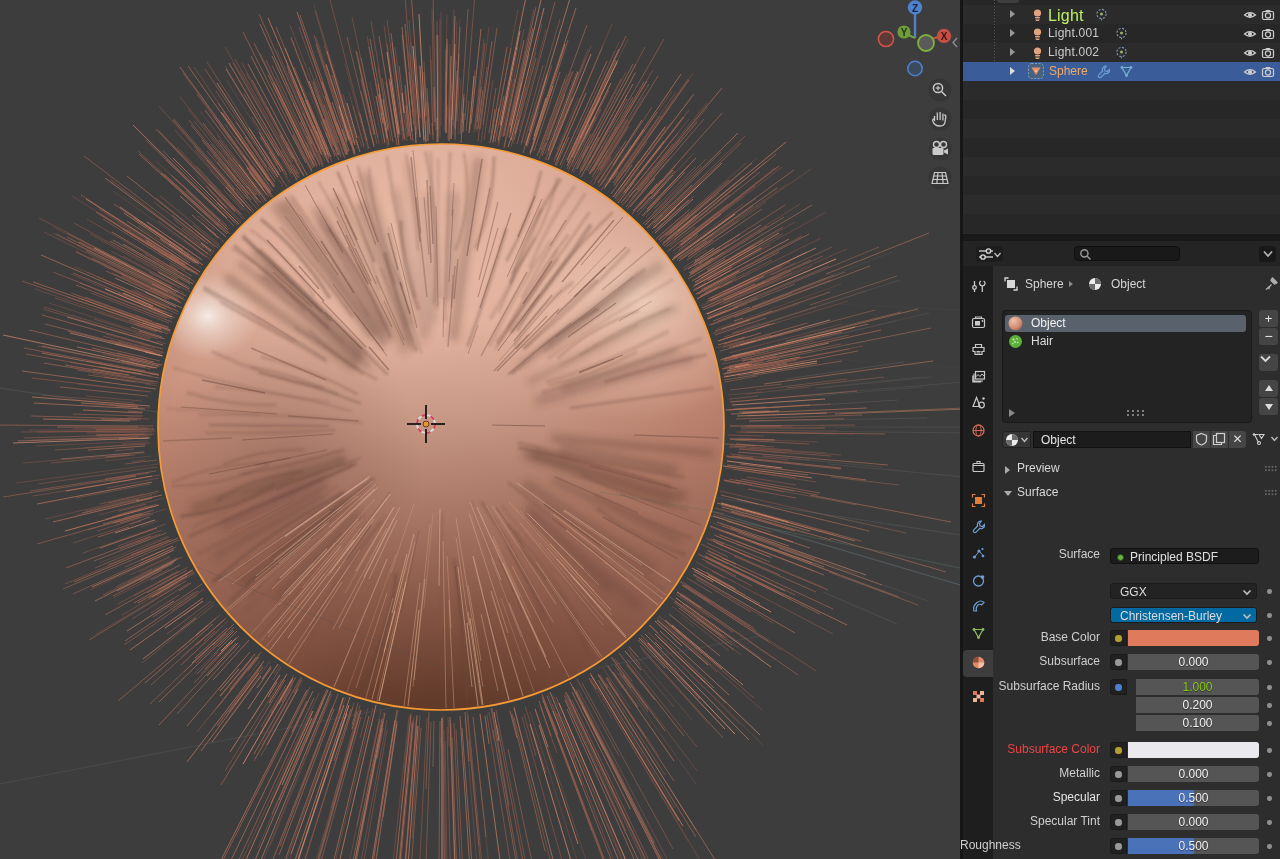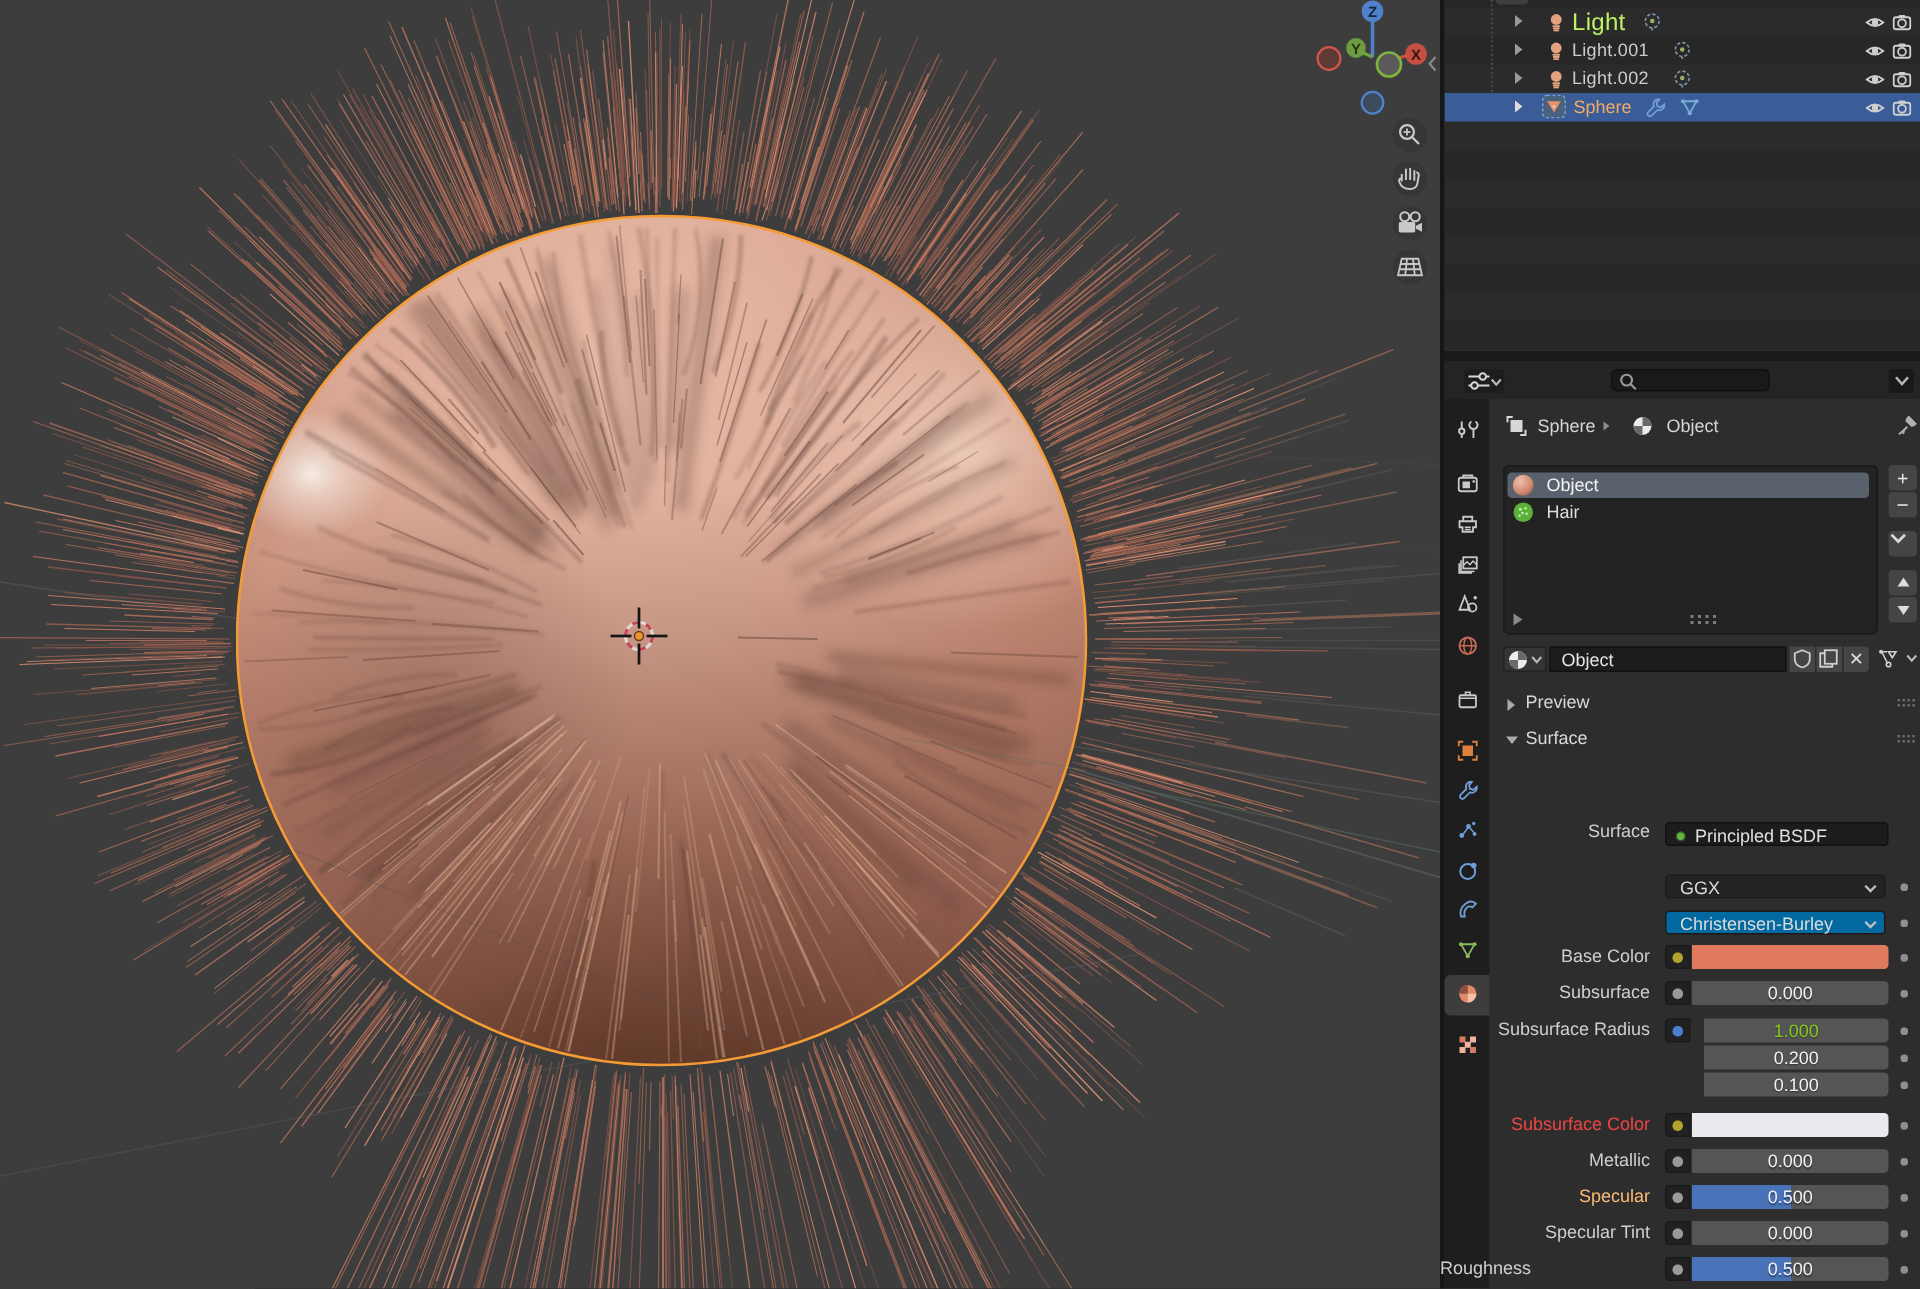--- a/index.html
+++ b/index.html
@@ -2663,21 +2663,21 @@
     <div style="position:absolute;left:1128px;top:742px;width:131px;height:16px;background:#e9e9ee;border-radius:0 3px 3px 0"></div>
     <div style="position:absolute;left:1267px;top:748px;width:4.5px;height:4.5px;border-radius:50%;background:#8f8f8f"></div>
     <div style="position:absolute;left:960px;top:766px;width:140px;text-align:right;font-size:12px;color:#cfcfcf">Metallic</div>
     <div style="position:absolute;left:1110px;top:766px;width:17px;height:16px;background:#212121;border-radius:3px 0 0 3px;border:1px solid #1a1a1a">
       <div style="position:absolute;left:4px;top:4px;width:6.5px;height:6.5px;border-radius:50%;background:#9a9a9a"></div>
     </div>
     <div style="position:absolute;left:1128px;top:766px;width:131px;height:16px;background:#555555;border-radius:0 3px 3px 0;overflow:hidden">
       <div style="position:absolute;left:0;top:1px;width:100%;text-align:center;font-size:12px;color:#f2f2f2;text-shadow:0 1px 1px rgba(0,0,0,0.45)">0.000</div>
     </div>
     <div style="position:absolute;left:1267px;top:772px;width:4.5px;height:4.5px;border-radius:50%;background:#8f8f8f"></div>
-    <div style="position:absolute;left:960px;top:790px;width:140px;text-align:right;font-size:12px;color:#fdba74">Specular</div>
+    <div style="position:absolute;left:960px;top:790px;width:140px;text-align:right;font-size:12px;color:#e5e5e5">Specular</div>
     <div style="position:absolute;left:1110px;top:790px;width:17px;height:16px;background:#212121;border-radius:3px 0 0 3px;border:1px solid #1a1a1a">
       <div style="position:absolute;left:4px;top:4px;width:6.5px;height:6.5px;border-radius:50%;background:#9a9a9a"></div>
     </div>
     <div style="position:absolute;left:1128px;top:790px;width:131px;height:16px;background:#555555;border-radius:0 3px 3px 0;overflow:hidden">
       <div style="position:absolute;left:0;top:0;width:66px;height:16px;background:#4a72b8"></div>
       <div style="position:absolute;left:0;top:1px;width:100%;text-align:center;font-size:12px;color:#f2f2f2;text-shadow:0 1px 1px rgba(0,0,0,0.45)">0.500</div>
     </div>
     <div style="position:absolute;left:1267px;top:796px;width:4.5px;height:4.5px;border-radius:50%;background:#8f8f8f"></div>
     <div style="position:absolute;left:960px;top:814px;width:140px;text-align:right;font-size:12px;color:#cfcfcf">Specular Tint</div>
     <div style="position:absolute;left:1110px;top:814px;width:17px;height:16px;background:#212121;border-radius:3px 0 0 3px;border:1px solid #1a1a1a">

